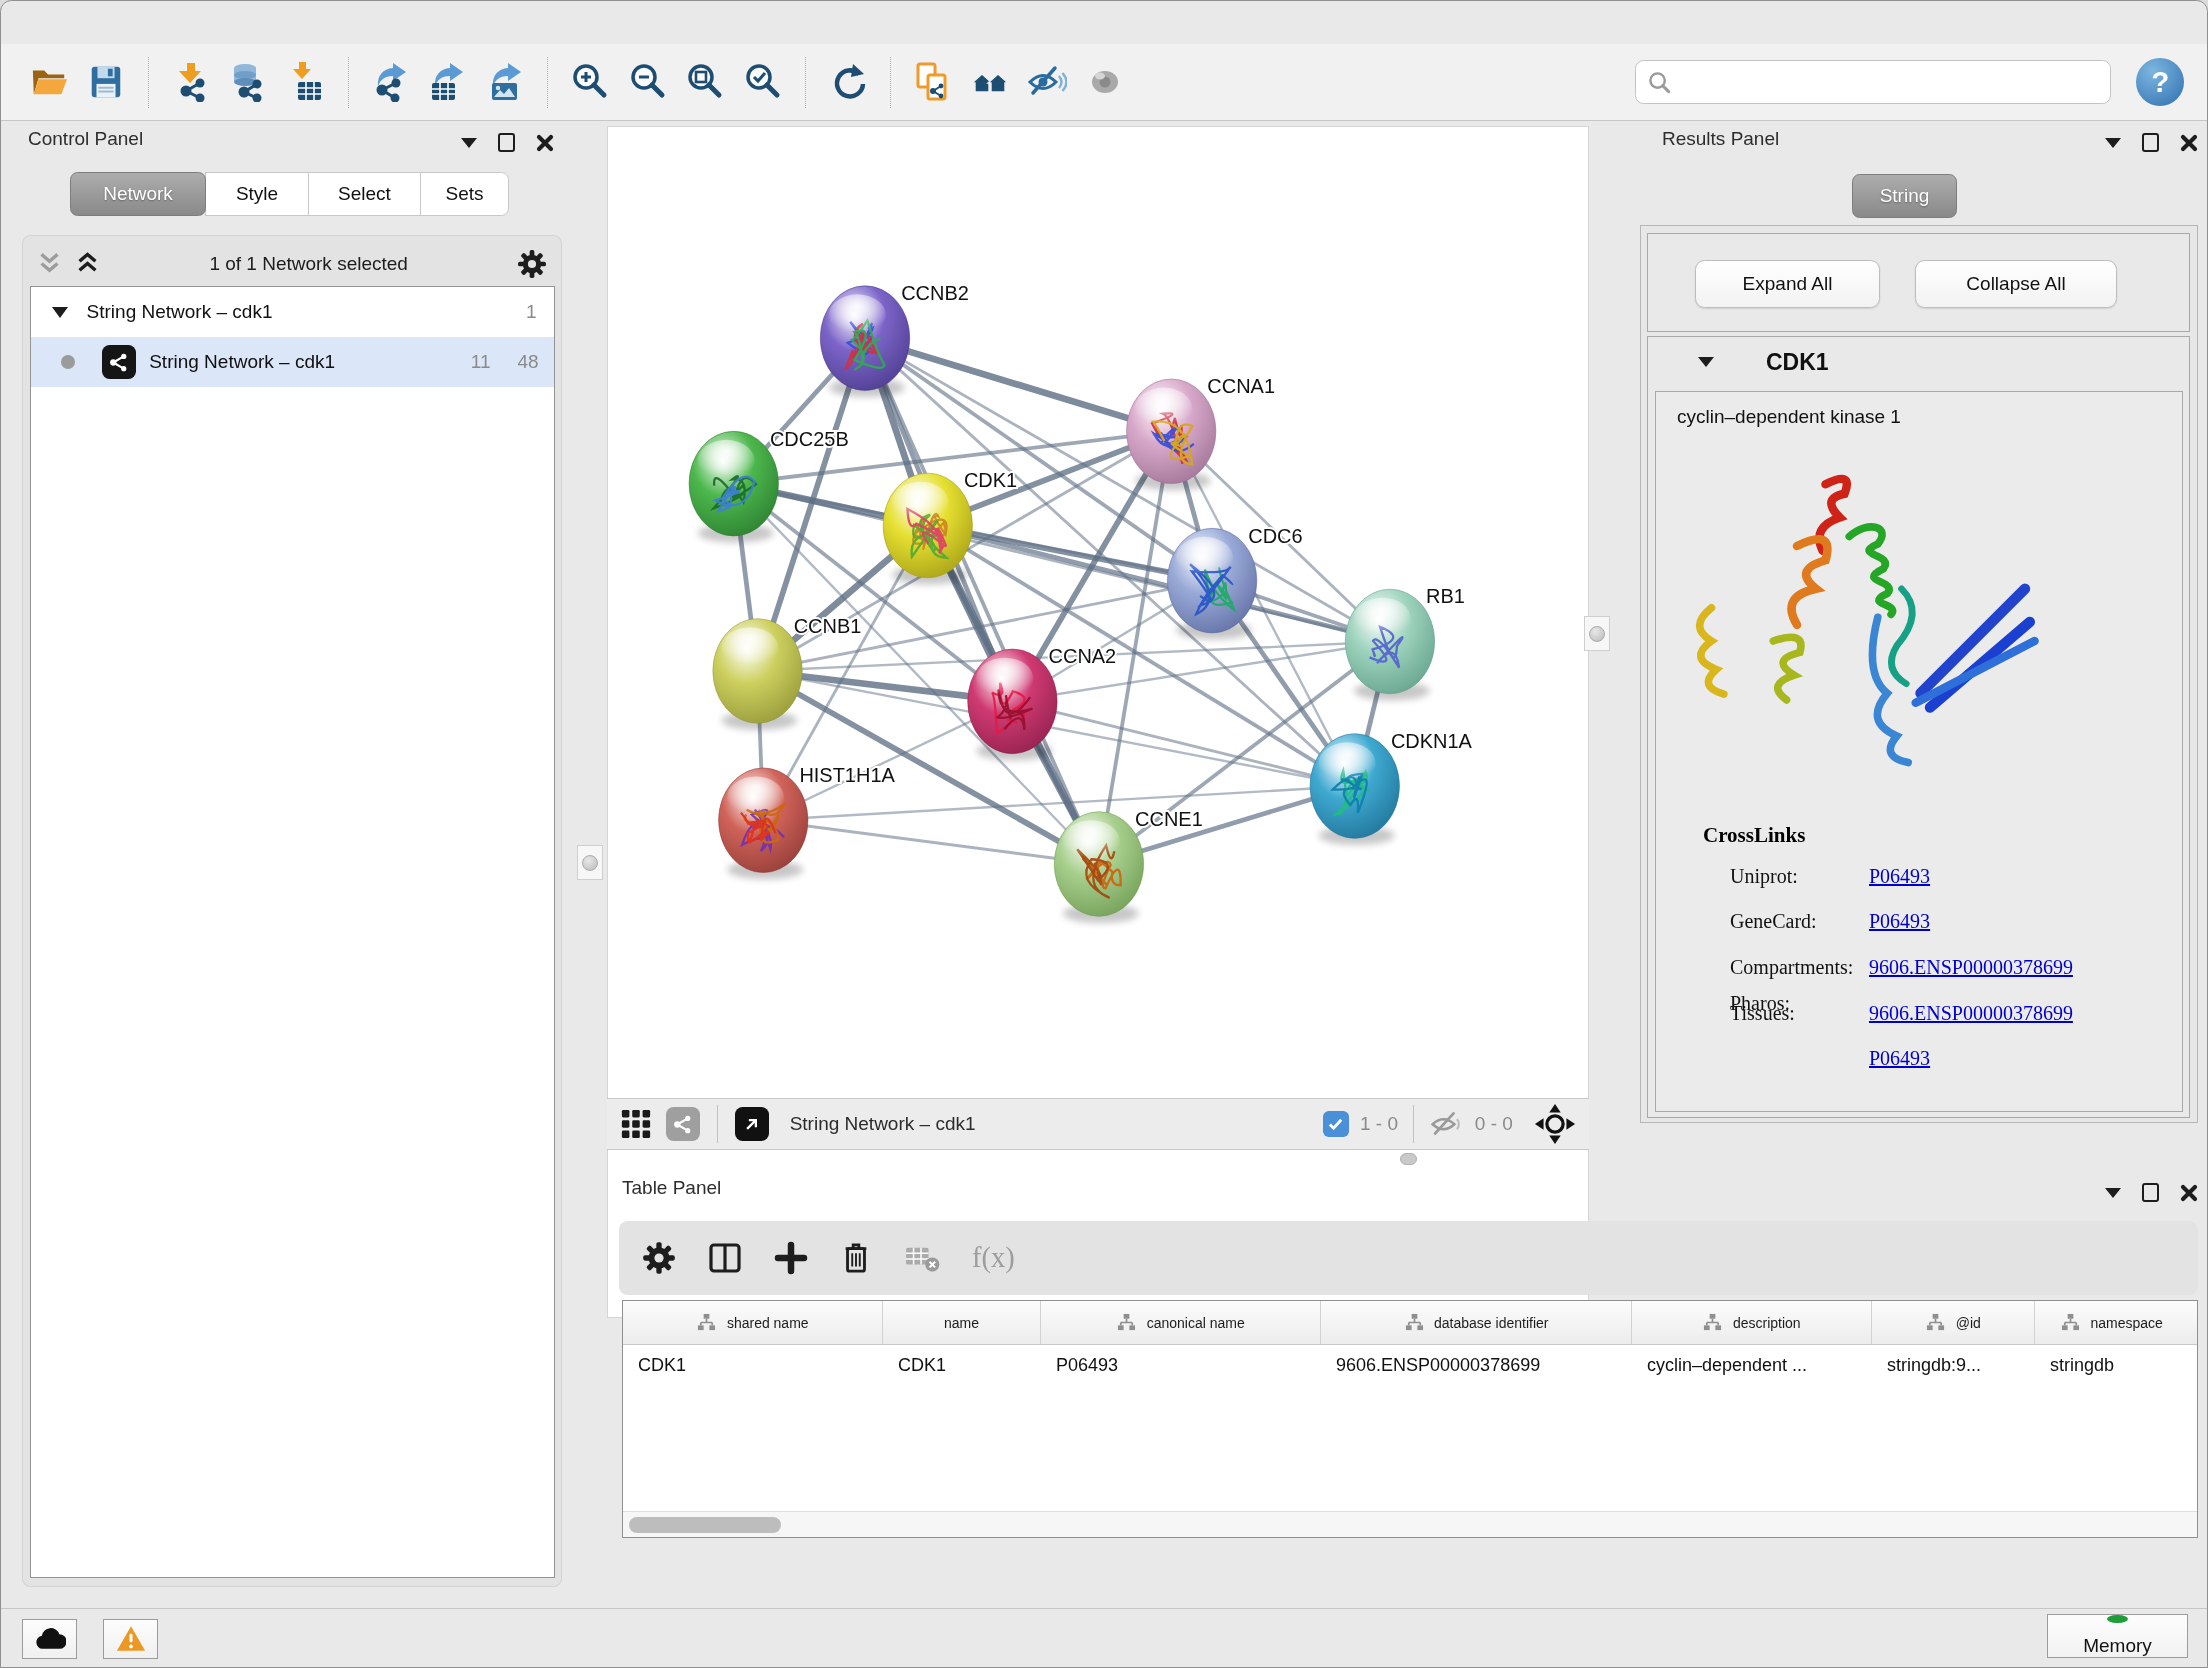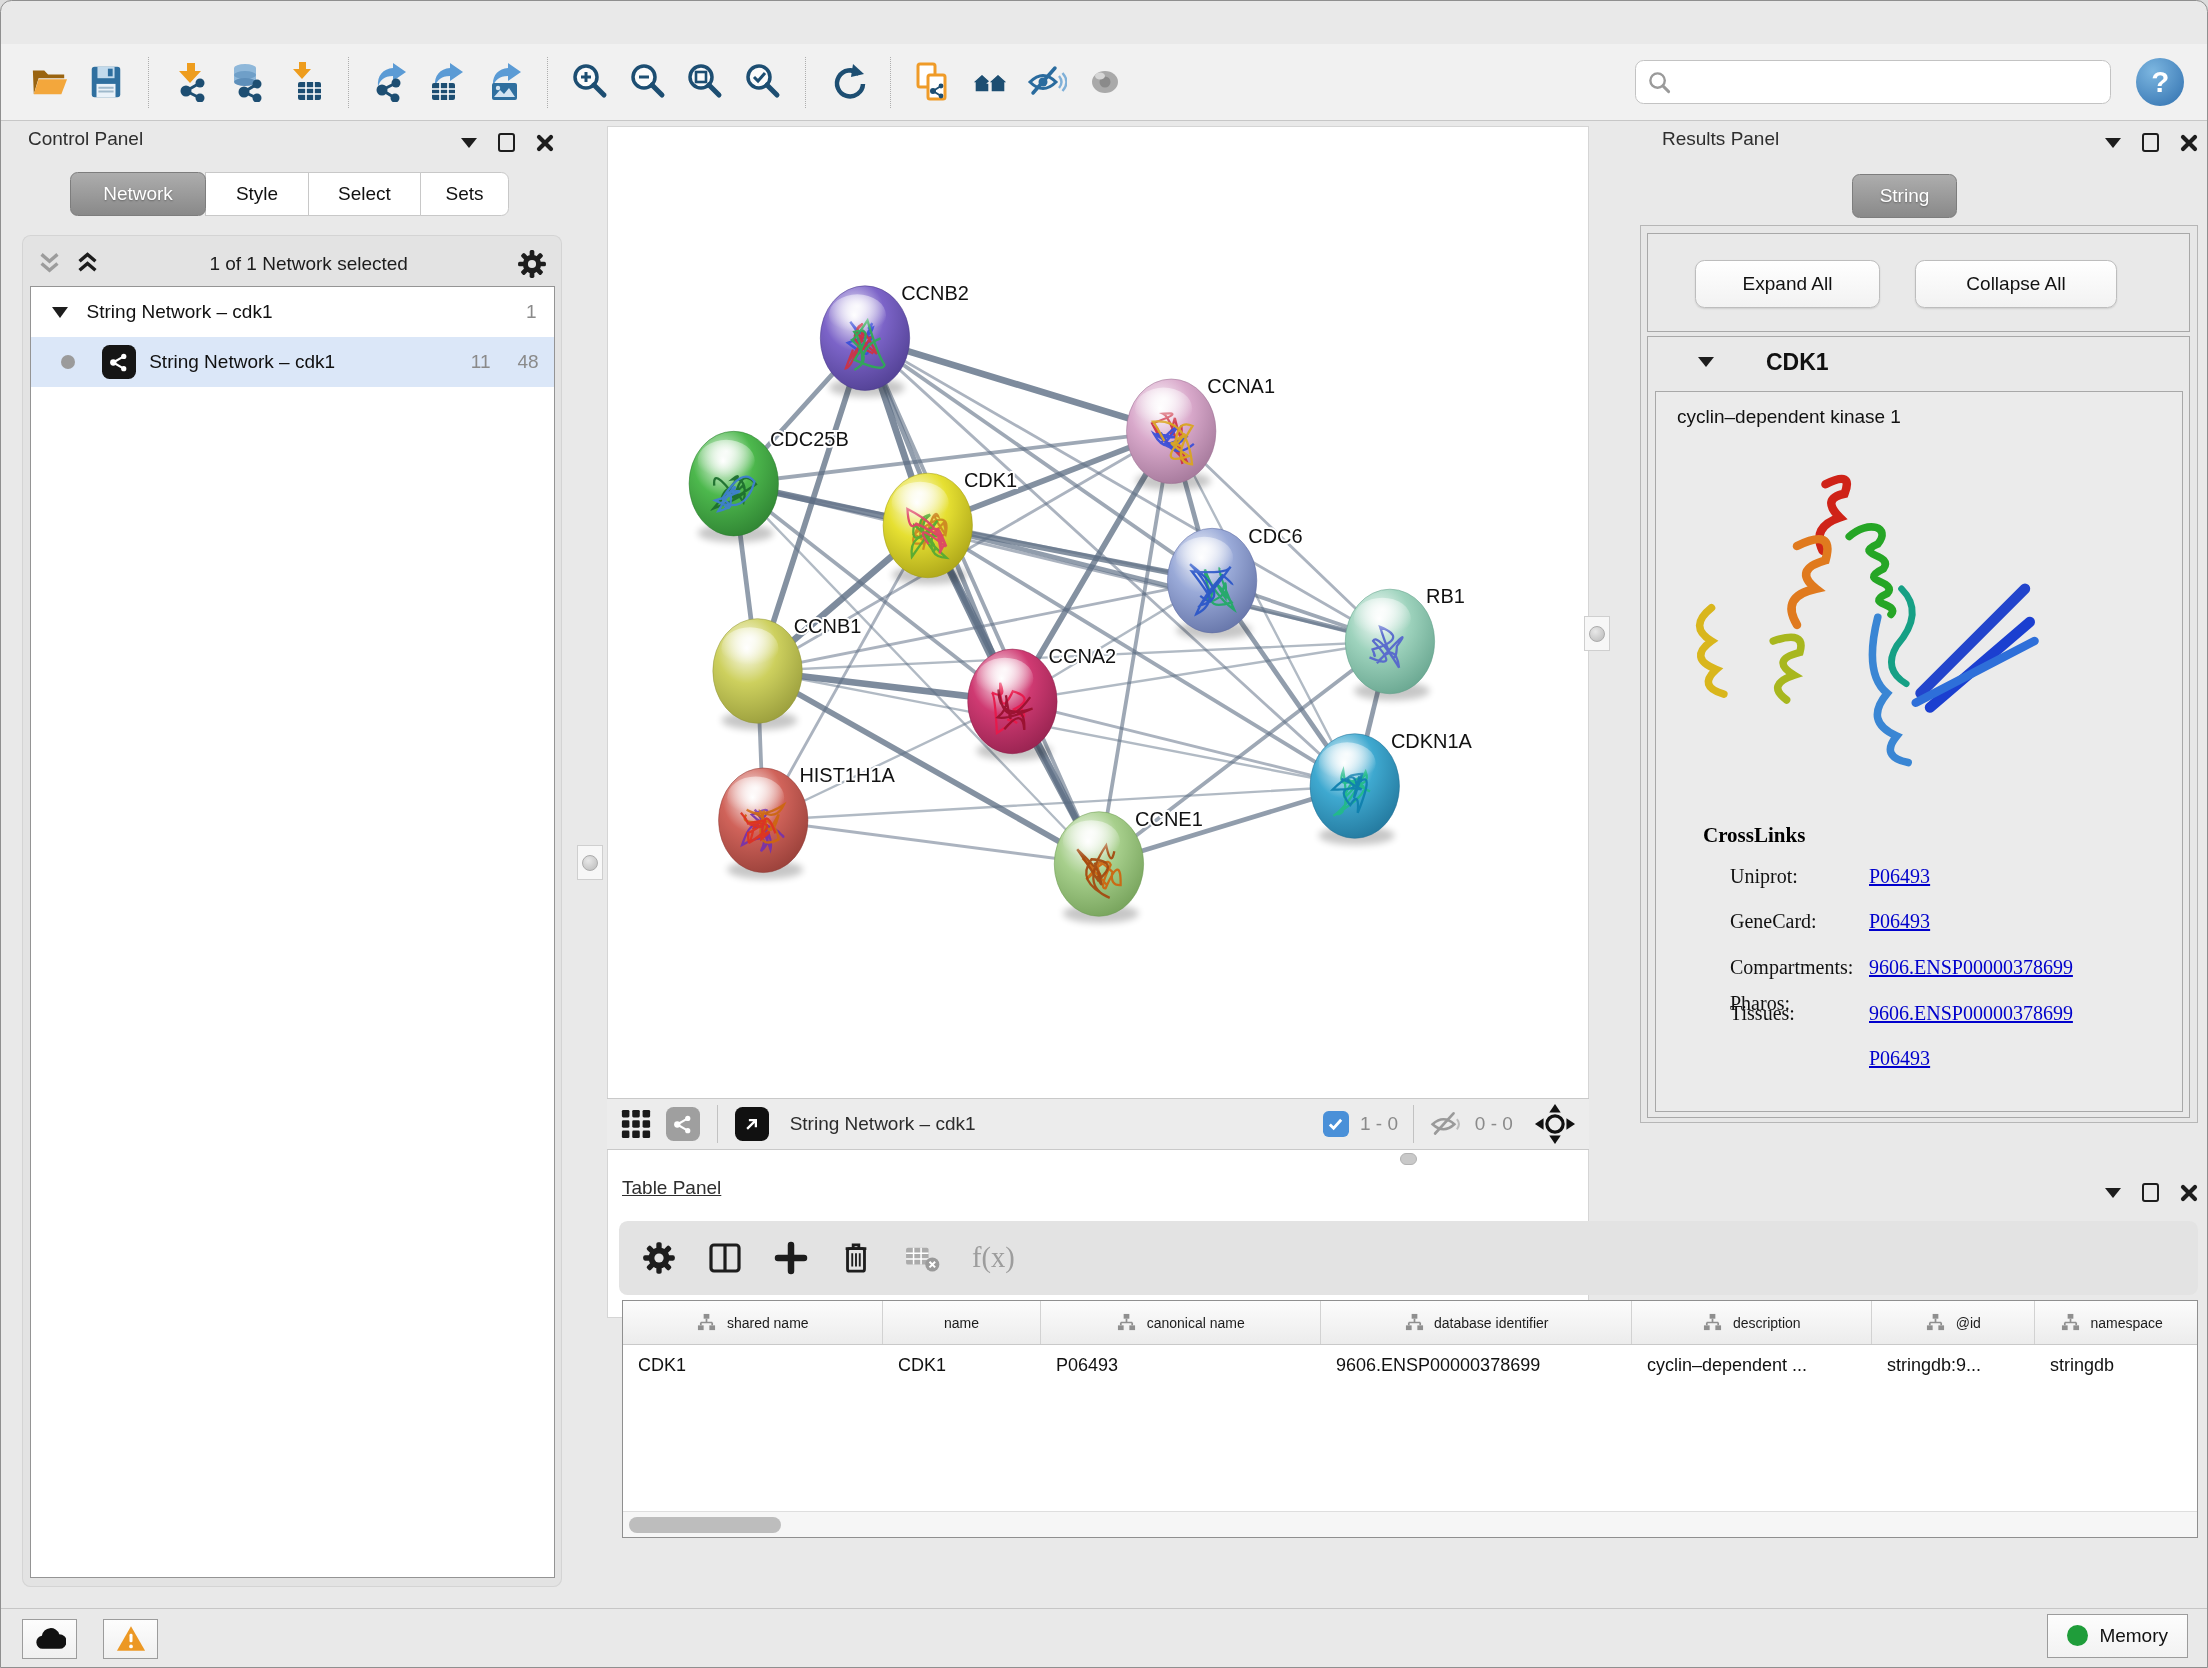--- a/index.html
+++ b/index.html
@@ -69,37 +69,37 @@
   #rp-gene { left:1765px; top:348px; font-size:23px; font-weight:bold; color:#111; }
   #rp-sec-tri { left:1697px; top:356px; }
   #rp-content { left:1654px; top:390px; width:528px; height:721px; background:#ebebeb; border:1px solid #a8a8a8; }
   #rp-desc { left:1676px; top:405px; font-size:19px; color:#111; }
   .xl-serif { font-family:"Liberation Serif",serif; }
   #xl-title { left:1702px; top:822px; font-size:21px; font-weight:bold; color:#000; }
   .xl-label { position:absolute; left:1729px; font-size:20px; color:#111; }
   .xl-link  { position:absolute; left:1868px; font-size:20px; color:#0000cc; text-decoration:underline; }
 
   
-  #tp-title { left:621px; top:1176px;text-decoration:underline; }
+  #tp-title { left:621px; top:1176px; }
   #tp-icons { left:2104px; top:1182px; }
   #tp-toolbar { left:618px; top:1220px; width:1579px; height:74px; background:#e3e3e3; border-radius:8.6px; display:flex; align-items:center; padding:0 23px; gap:32px; }
   #fx-label { font-family:"Liberation Serif",serif; font-size:28.5px; color:#9d9d9d; }
   #tp-table { left:621px; top:1299px; width:1576px; height:238px; background:#fff; border:1px solid #8f8f8f; overflow:hidden; }
   #tp-header { display:flex; height:44px; background:linear-gradient(#fcfcfc,#ececec); border-bottom:1px solid #c9c9c9; }
   .th { display:flex; align-items:center; justify-content:center; gap:9.5px; font-size:14px; color:#1c1c1c; border-right:1px solid #d2d2d2; overflow:hidden; white-space:nowrap; flex:none; }
   #tp-row { display:flex; height:42px; }
   .td { font-size:18px; color:#111; padding:9.5px 0 0 15px; overflow:hidden; white-space:nowrap; flex:none; }
   #tp-hscroll { position:absolute; left:0; bottom:0; width:100%; height:26px; background:#f6f6f6; border-top:1px solid #dedede; }
   #tp-thumb { position:absolute; left:5.7px; top:4.8px; width:152px; height:16px; border-radius:8.6px; background:#bdbdbd; }
   #tp-tabs { left:1123px; top:1556px; height:48px; display:flex; }
 
   
   #statusbar { position:absolute; left:0; top:1607px; width:2208px; height:61px; background:#e9e9e9; border-top:1px solid #c6c6c6; }
   .sbtn { position:absolute; top:9.5px; width:55px; height:40px; background:linear-gradient(#fdfdfd,#f0f0f0); border:1px solid #9c9c9c; display:flex; align-items:center; justify-content:center; }
-  #memory-btn { position:absolute; right:21px; top:4.8px; width:141px; height:44px; background:linear-gradient(#fdfdfd,#f2f2f2); border:1px solid #9c9c9c; display:flex; align-items:center; justify-content:center; gap:11.4px; font-size:19px; color:#111; }
+  #memory-btn { position:absolute; right:21px; top:4.8px; width:141px; height:44px; background:linear-gradient(#fdfdfd,#f2f2f2); border:1px solid #9c9c9c; display:flex; align-items:center; justify-content:center; gap:11.4px; font-size:19px; color:#111;flex-direction:column; }
   #memory-dot { width:21px; height:21px; border-radius:50%; background:#1f9d3a; }
   text.nlabel { font-family:"Liberation Sans",sans-serif; }
 </style>
 </head>
 <body>
 
 <div id="window">
 
 
   <div id="toolbar">

